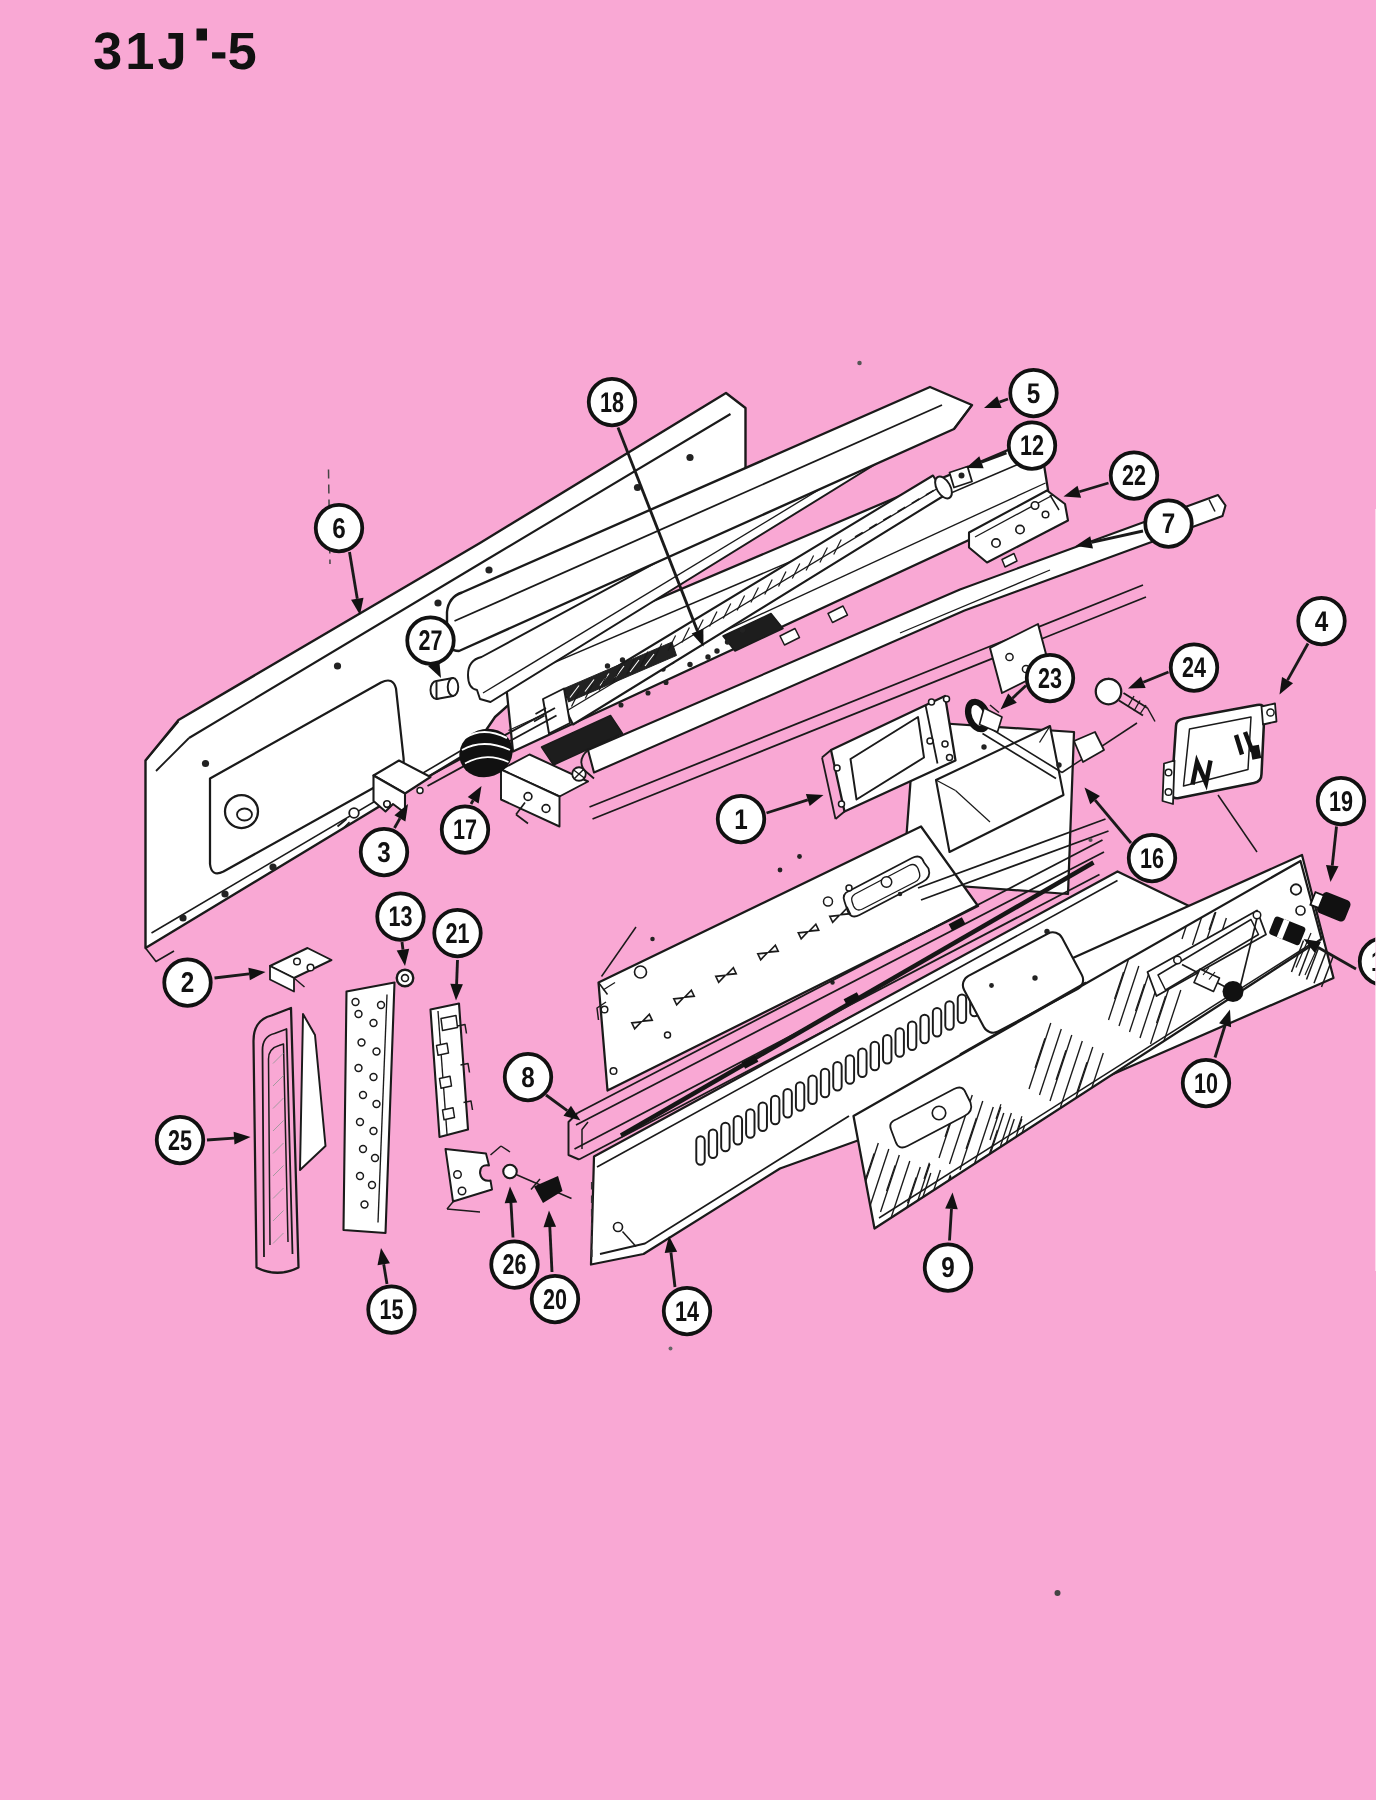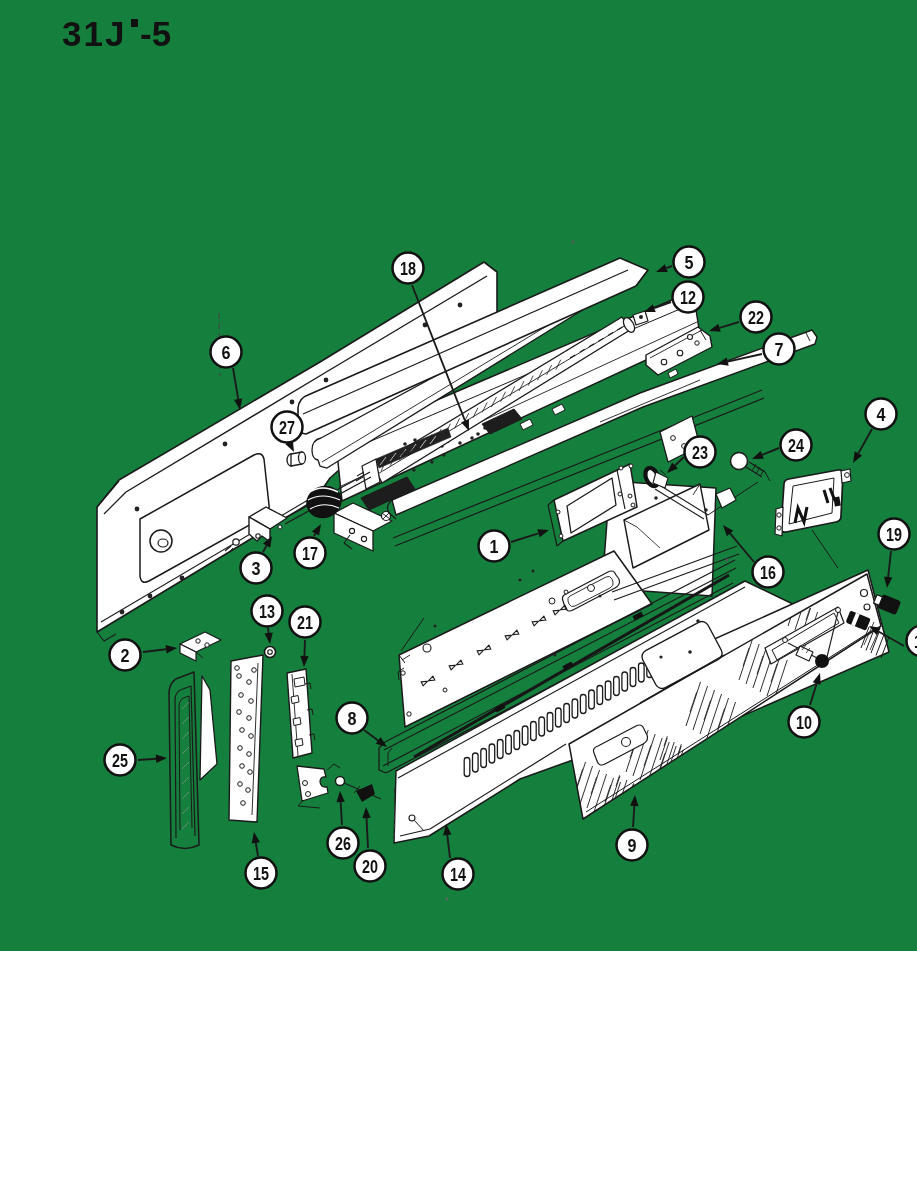--- a/index.html
+++ b/index.html
@@ -1,16 +1,16 @@
 <!DOCTYPE html>
 <html><head>
 <meta charset="utf-8">
 <style>
 html,body{margin:0;padding:0;background:#fff;}
-#page{width:917px;height:951px;position:relative;background:#15803d;overflow:hidden;}
+#page{width:917px;height:1200px;position:relative;background:#f9a8d4;overflow:hidden;}
 </style>
 </head>
 <body>
 <div id="page">
 <svg width="917" height="1200" viewBox="0 0 917 1200">
 <text x="62" y="46" font-family="Liberation Sans, sans-serif" font-weight="bold" font-size="35" letter-spacing="2" fill="#111">31J</text>
 <rect x="131" y="19" width="7" height="8" fill="#111"></rect>
 <text x="140" y="46" font-family="Liberation Sans, sans-serif" font-weight="bold" font-size="35" fill="#111">-5</text>
 <polygon points="97,632 97,507 119,480 320,362 484,262 497,272 497,330 330,478 315,500" fill="white" stroke="#1a1a1a" stroke-width="1.6" stroke-linejoin="round"></polygon>
 <polyline points="126,492 323,374 487,276" fill="none" stroke="#1a1a1a" stroke-width="1.4" stroke-linejoin="round"></polyline>

